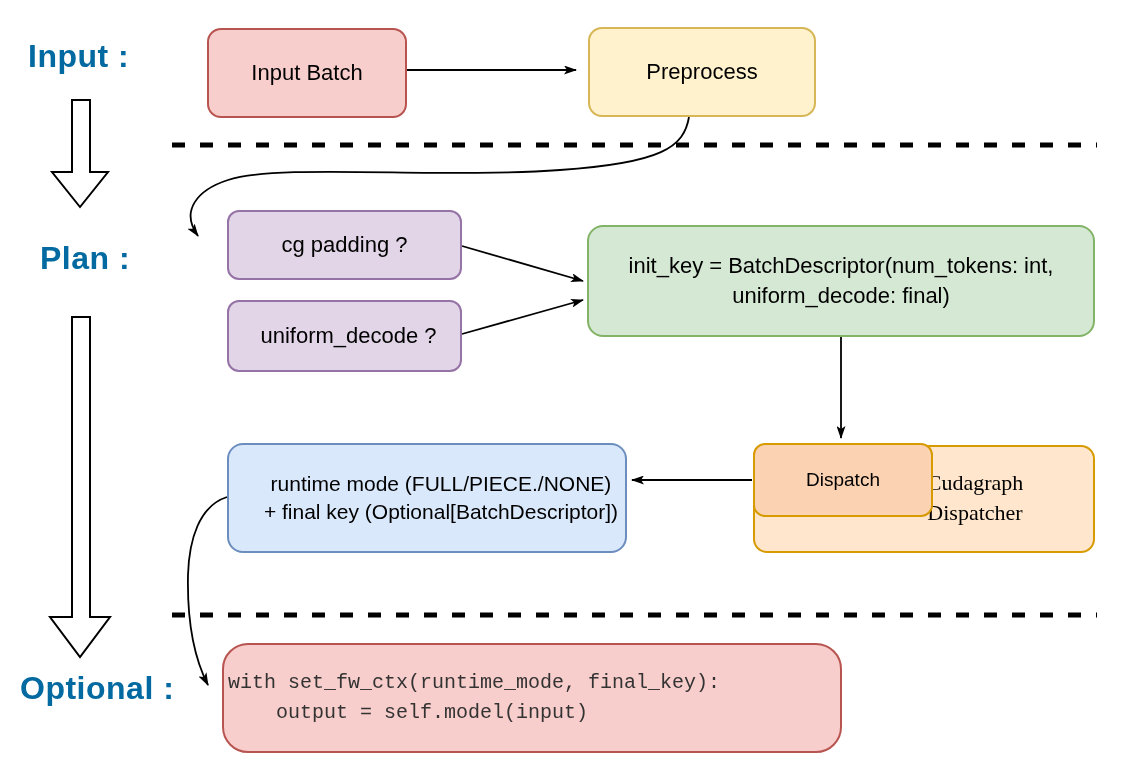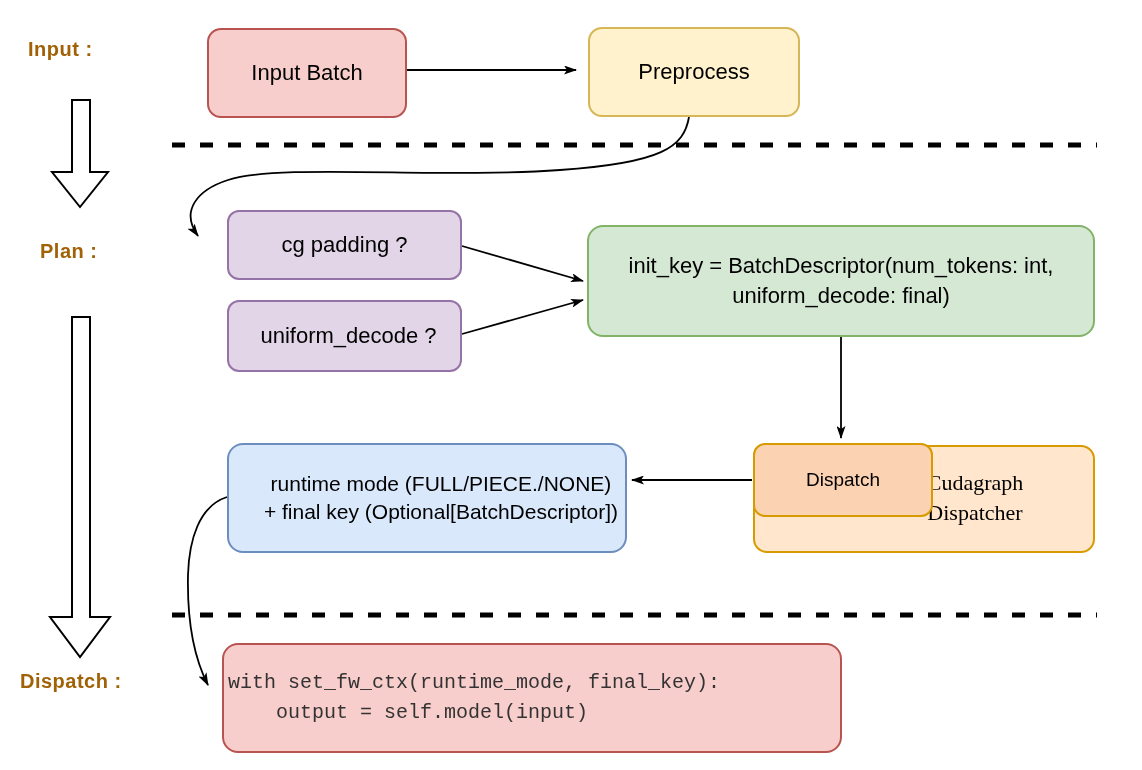--- a/index.html
+++ b/index.html
@@ -7,40 +7,40 @@
     position:relative;width:1142px;height:770px;background:#ffffff;
     font-family:"Liberation Sans",sans-serif;color:#000;overflow:hidden;
   }
   #connectors{position:absolute;left:0;top:0;width:1142px;height:770px;}
   .node{
     position:absolute;display:flex;justify-content:center;
     flex-direction:column;box-sizing:border-box;text-align:center;
     border:2px solid #000;border-radius:14px;line-height:1.35;
   }
   .stage-label{
-    position:absolute;font-weight:bold;font-size:20px;color:#a16207;
+    position:absolute;font-weight:bold;font-size:32px;color:#0369a1;
     white-space:nowrap;letter-spacing:0.5px;
   }
   .red    {background:#f8cecc;border-color:#b85450;}
   .yellow {background:#fff2cc;border-color:#d6b656;}
   .purple {background:#e1d5e7;border-color:#9673a6;}
   .green  {background:#d5e8d4;border-color:#82b366;}
   .orange {background:#ffe6cc;border-color:#d79b00;}
   .peach  {background:#fbd2b2;border-color:#d79b00;}
   .blue   {background:#dae8fc;border-color:#6c8ebf;padding-left:28px;}
 
   .n-input-batch   {left:207px;top:28px; width:200px;height:90px;font-size:22px;}
-  .n-preprocess    {left:588px;top:27px; width:212px;height:90px;font-size:22px;}
+  .n-preprocess    {left:588px;top:27px; width:228px;height:90px;font-size:22px;}
   .n-cg-padding    {left:227px;top:210px;width:235px;height:70px;font-size:22px;border-radius:12px;}
   .n-uniform-decode{left:227px;top:300px;width:235px;height:72px;font-size:22px;border-radius:12px;padding-left:8px;}
   .n-init-key      {left:587px;top:225px;width:508px;height:112px;font-size:22px;border-radius:16px;}
   .n-cudagraph     {left:753px;top:445px;width:342px;height:108px;border-radius:14px;}
   .n-dispatch      {left:753px;top:443px;width:180px;height:74px;font-size:19px;border-radius:12px;}
   .n-runtime       {left:227px;top:443px;width:400px;height:110px;font-size:21px;border-radius:16px;}
-  .n-code          {left:222px;top:643px;width:620px;height:110px;border-radius:16px;
+  .n-code          {left:222px;top:643px;width:620px;height:110px;border-radius:26px;
                     align-items:flex-start;justify-content:center;padding-left:4px;}
   .cudagraph-label{
     position:absolute;left:895px;top:468px;width:160px;text-align:center;
     font-size:22px;line-height:30px;font-family:Liberation Serif, serif;
   }
   .code-line{
     font-family:"Liberation Mono","DejaVu Sans Mono",monospace;
     font-size:20px;line-height:30px;color:#333;white-space:pre;text-align:left;
   }
 </style>
@@ -66,21 +66,21 @@
     <path d="M689,117 C684,147 662,163 560,170 C440,179 280,163 228,180 C197,190 180,211 198,236" fill="none" stroke="#000" stroke-width="1.8" marker-end="url(#arr)"></path>
     <path d="M462,246 L583,281" fill="none" stroke="#000" stroke-width="1.8" marker-end="url(#arr)"></path>
     <path d="M462,334 L583,300" fill="none" stroke="#000" stroke-width="1.8" marker-end="url(#arr)"></path>
     <path d="M841,337 L841,438" fill="none" stroke="#000" stroke-width="1.8" marker-end="url(#arr)"></path>
     <path d="M752,480 L632,480" fill="none" stroke="#000" stroke-width="1.8" marker-end="url(#arr)"></path>
     <path d="M227,497 C199,506 189,540 188,575 C187,623 194,658 208,685" fill="none" stroke="#000" stroke-width="1.8" marker-end="url(#arr)"></path>
   </svg>
 
   <div class="stage-label" style="left:28px;top:38px;">Input :</div>
   <div class="stage-label" style="left:40px;top:240px;">Plan :</div>
-  <div class="stage-label" style="left:20px;top:670px;">Dispatch :</div>
+  <div class="stage-label" style="left:20px;top:670px;">Optional :</div>
 
   <div class="node red n-input-batch">
     <span>Input Batch</span>
   </div>
 
   <div class="node yellow n-preprocess">
     <span>Preprocess</span>
   </div>
 
   <div class="node purple n-cg-padding">

